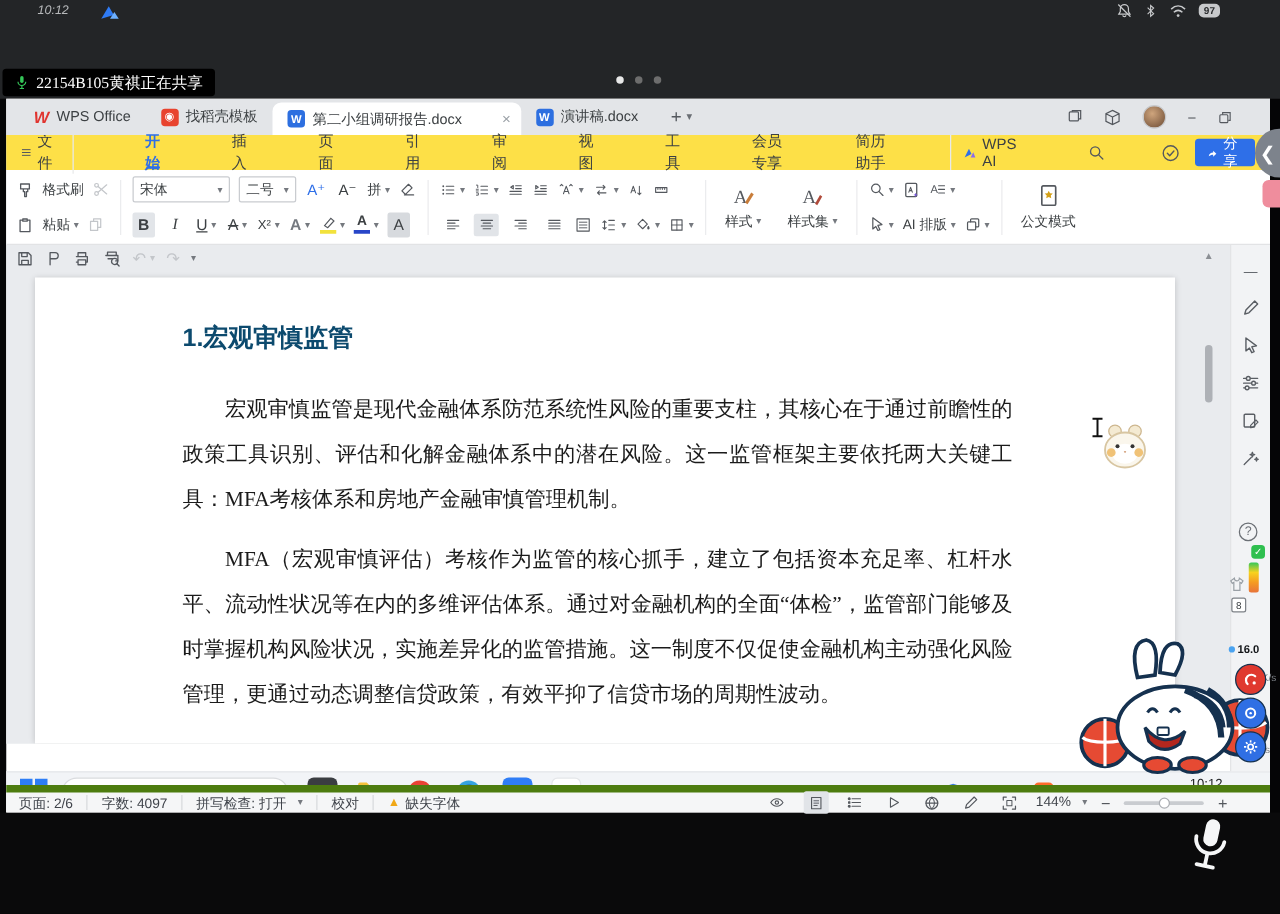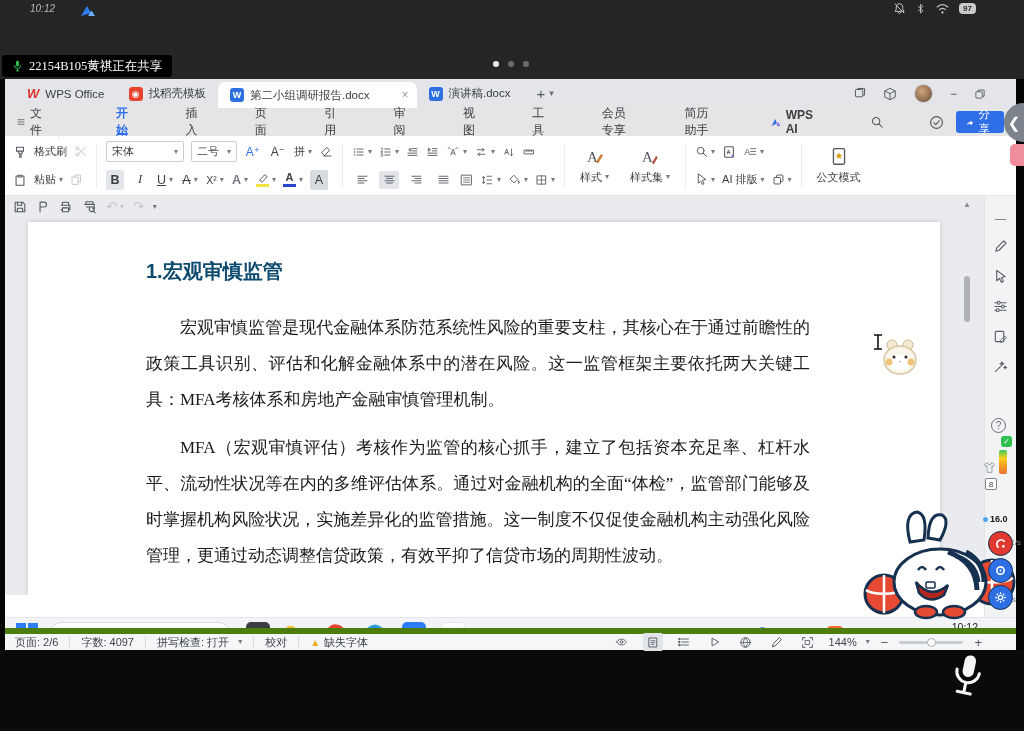--- a/index.html
+++ b/index.html
@@ -28,26 +28,26 @@
   .tab-ic.docer{background:#e8432e;}
   .wps-w{color:#e0342f;font-weight:800;font-size:13px;font-style:italic;}
   .tab-plus{display:flex;align-items:center;gap:4px;margin-left:14px;color:#54585e;font-size:15px;}
   .tab-plus .car{font-size:9px;color:#6a6e74;}
   .tabbar-right{margin-left:auto;display:flex;align-items:center;gap:17px;padding-right:30px;color:#54585e;}
   .winctl{font-size:12px;color:#54585e;}
   .avatar{width:19px;height:19px;border-radius:50%;background:radial-gradient(circle at 40% 35%,#cfa57d,#6b4a33);border:1px solid #c6c8cb;}
   .sq-ic svg{display:block;}
 
   
-  .menubar{height:28px;background:#e5e5e5;display:flex;align-items:center;padding:0 12px;font-size:12px;color:#3c4043;gap:34px;}
+  .menubar{height:28px;background:#fde047;display:flex;align-items:center;padding:0 12px;font-size:12px;color:#3c4043;gap:34px;}
   .menu-file{display:flex;align-items:center;gap:5px;padding-right:12px;border-right:1px solid #e8e9ea;margin-right:12px;}
   .menu-item{padding:0 11px;height:28px;display:flex;align-items:center;position:relative;}
   .menu-item.active{color:#2e6fe8;font-weight:bold;}
   .menu-item.active:after{content:"";position:absolute;left:12px;right:12px;bottom:1px;height:2px;background:#2e6fe8;border-radius:1px;}
-  .menu-ai{display:flex;align-items:center;gap:5px;padding:0 10px;border-left:1px solid #e8e9ea;margin-left:4px;font-weight:bold;}
+  .menu-ai{display:flex;align-items:center;gap:5px;padding:0 10px;border-left:1px solid #e8e9ea;margin-left:4px;font-weight:normal;}
   .menu-search{padding:0 10px;}
   .menu-right{margin-left:auto;display:flex;align-items:center;gap:12px;}
   .share-btn{display:flex;align-items:center;gap:5px;background:#2e6fe8;color:#fff;font-size:11.5px;height:22px;padding:0 10px;border-radius:3px;}
 
   
   .ribbon{height:60px;background:#fff;border-bottom:1px solid #e2e3e5;display:flex;align-items:center;padding:0 8px;gap:9px;}
   .rgroup{display:flex;flex-direction:column;gap:5px;}
   .rrow{display:flex;align-items:center;gap:7px;height:23px;}
   .vsep{width:1px;height:44px;background:#ebecee;flex:none;}
   .ic{display:flex;align-items:center;justify-content:center;color:#4c5055;}

